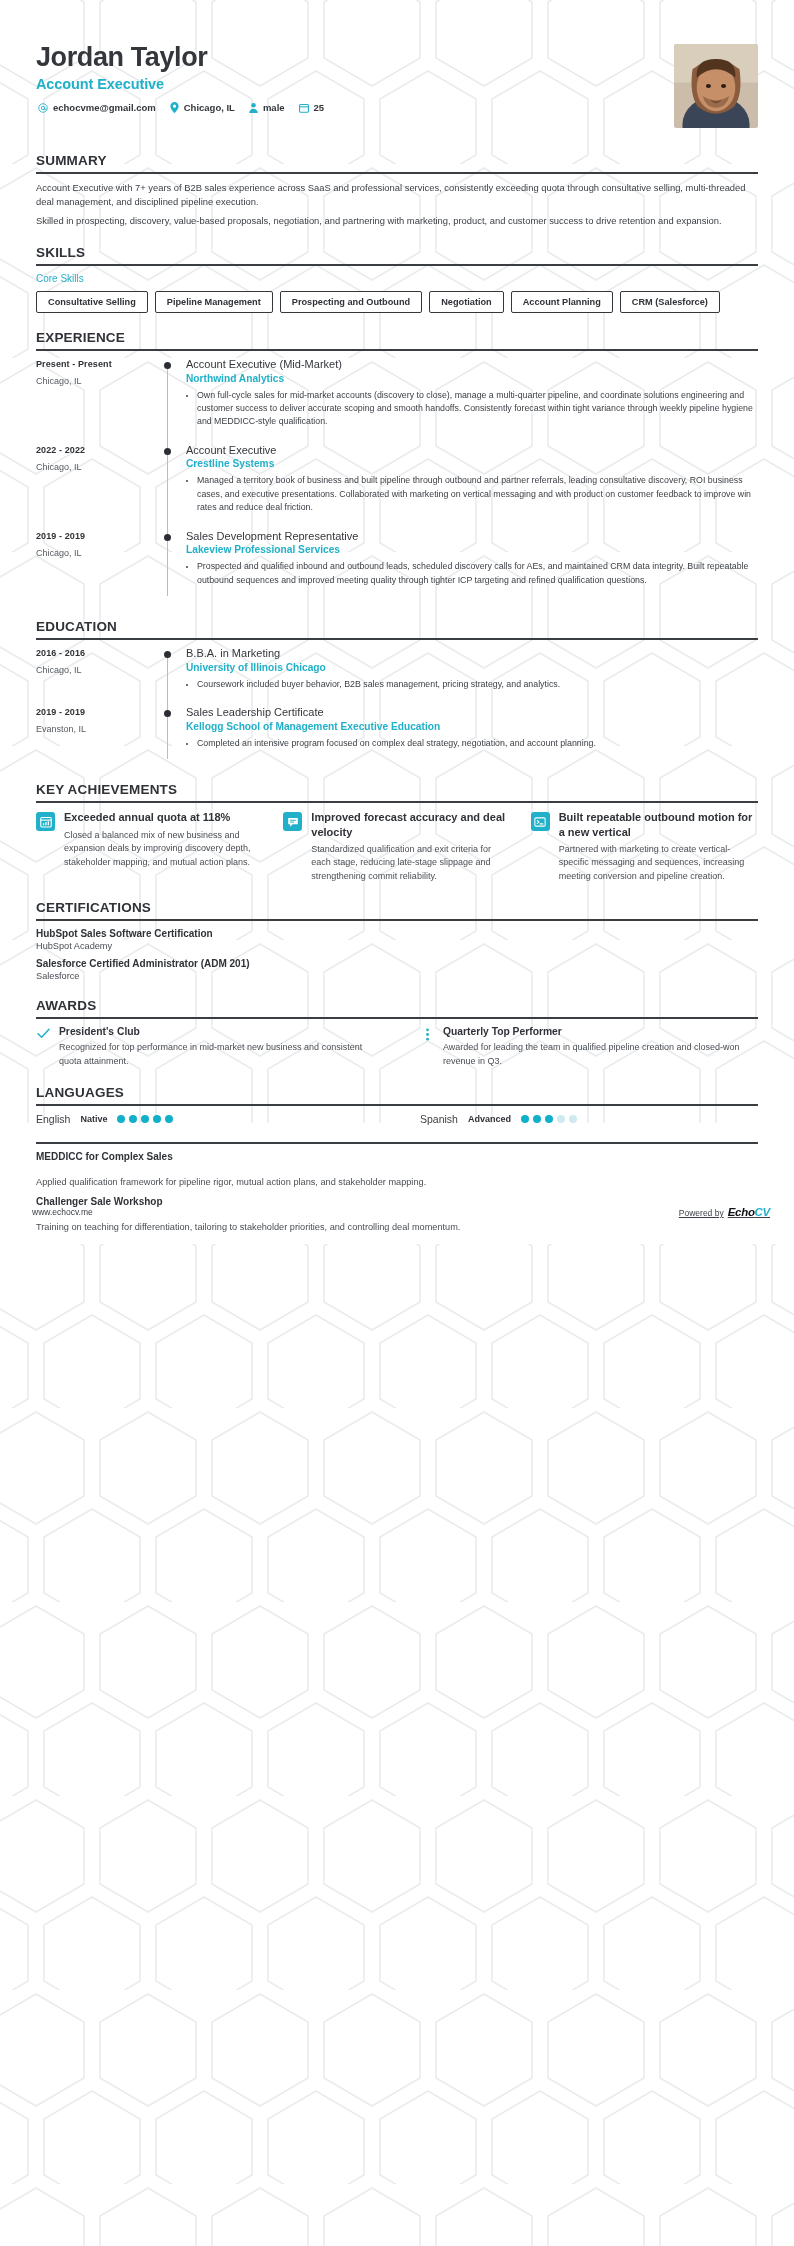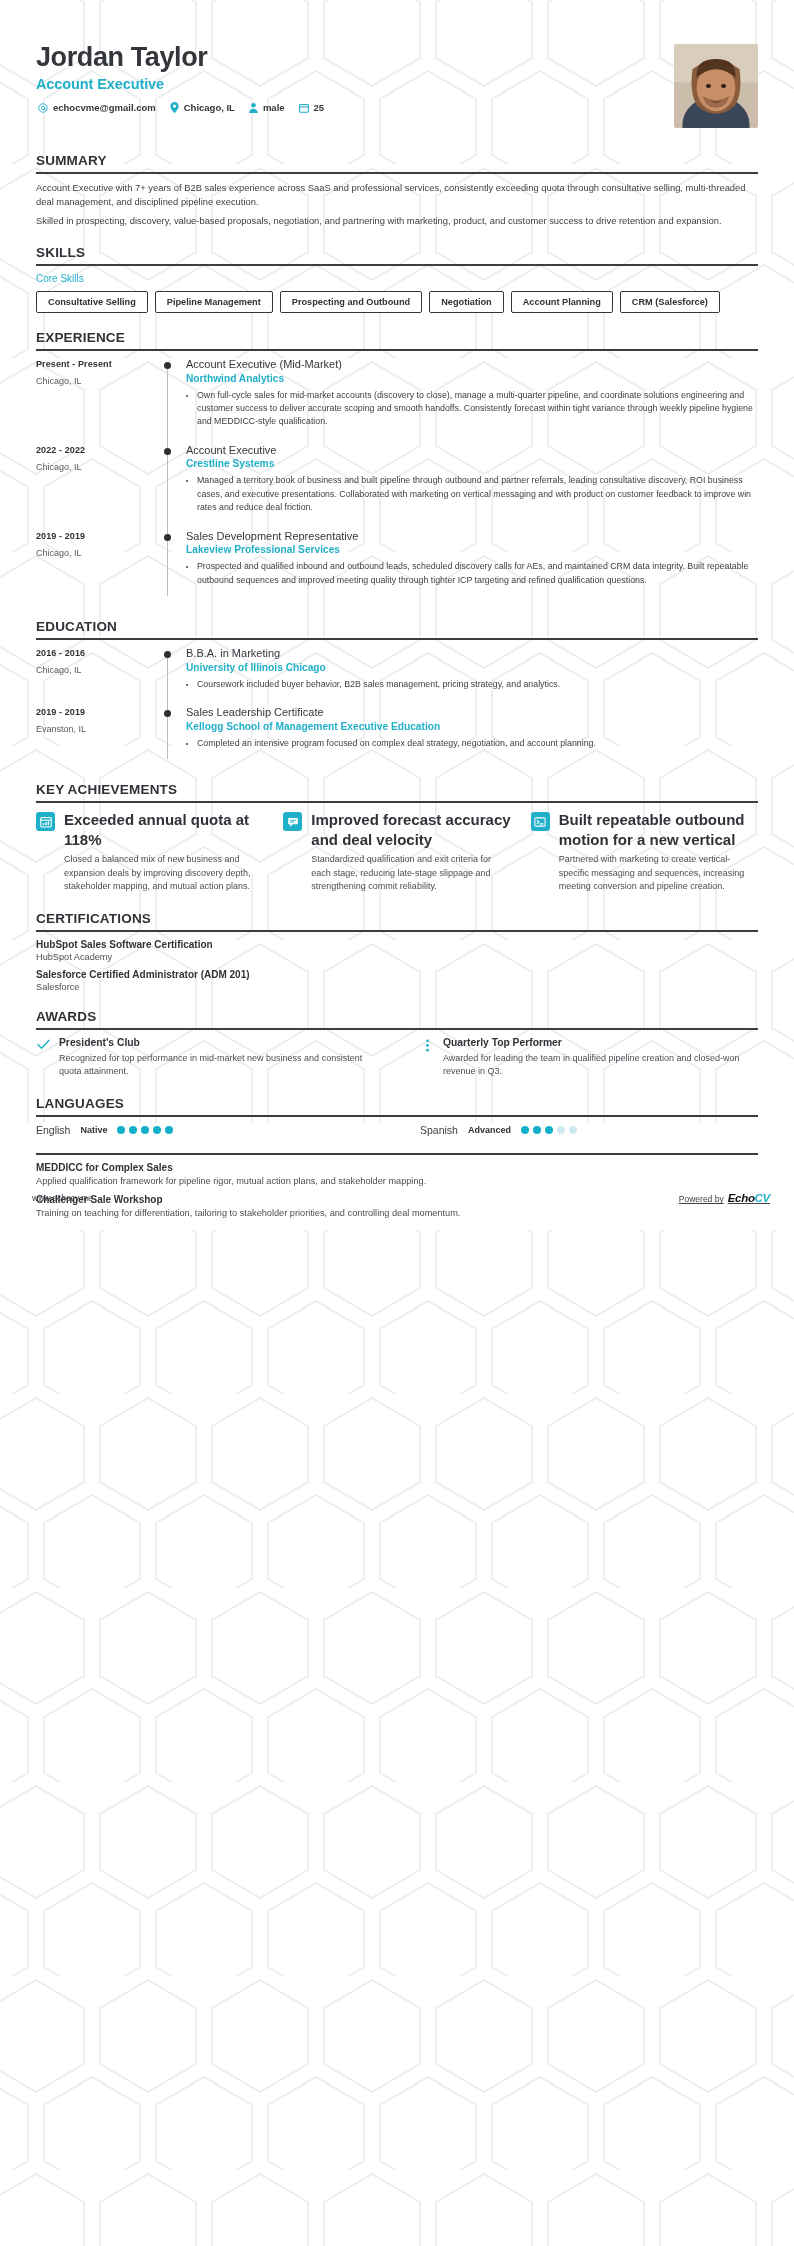--- a/index.html
+++ b/index.html
@@ -199,21 +199,21 @@
     flex: 0 0 19px;
     border-radius: 3px;
     background: #21b0c9;
     display: flex;
     align-items: center;
     justify-content: center;
     margin-top: 2px;
   }
   .ach-ico svg { display: block; }
   .ach-head {
-    font-size: 15px;
+    font-size: 11px;
     font-weight: bold;
     color: #2f3237;
     line-height: 1.3;
   }
   .ach-body {
     font-size: 9px;
     line-height: 1.5;
     color: #4a4e54;
     margin-top: 4px;
   }
@@ -275,21 +275,21 @@
   
   .train { margin-bottom: 6px; }
   .train-name {
     font-size: 10px;
     font-weight: bold;
     color: #2f3237;
   }
   .train-desc {
     font-size: 9.2px;
     color: #4a4e54;
-    margin-top: 2px;
+    margin-top: 14px;
     line-height: 1.45;
   }
 
   
   .pfoot {
     position: absolute;
     left: 32px; right: 24px;
     bottom: 26px;
     display: flex;
     align-items: center;

